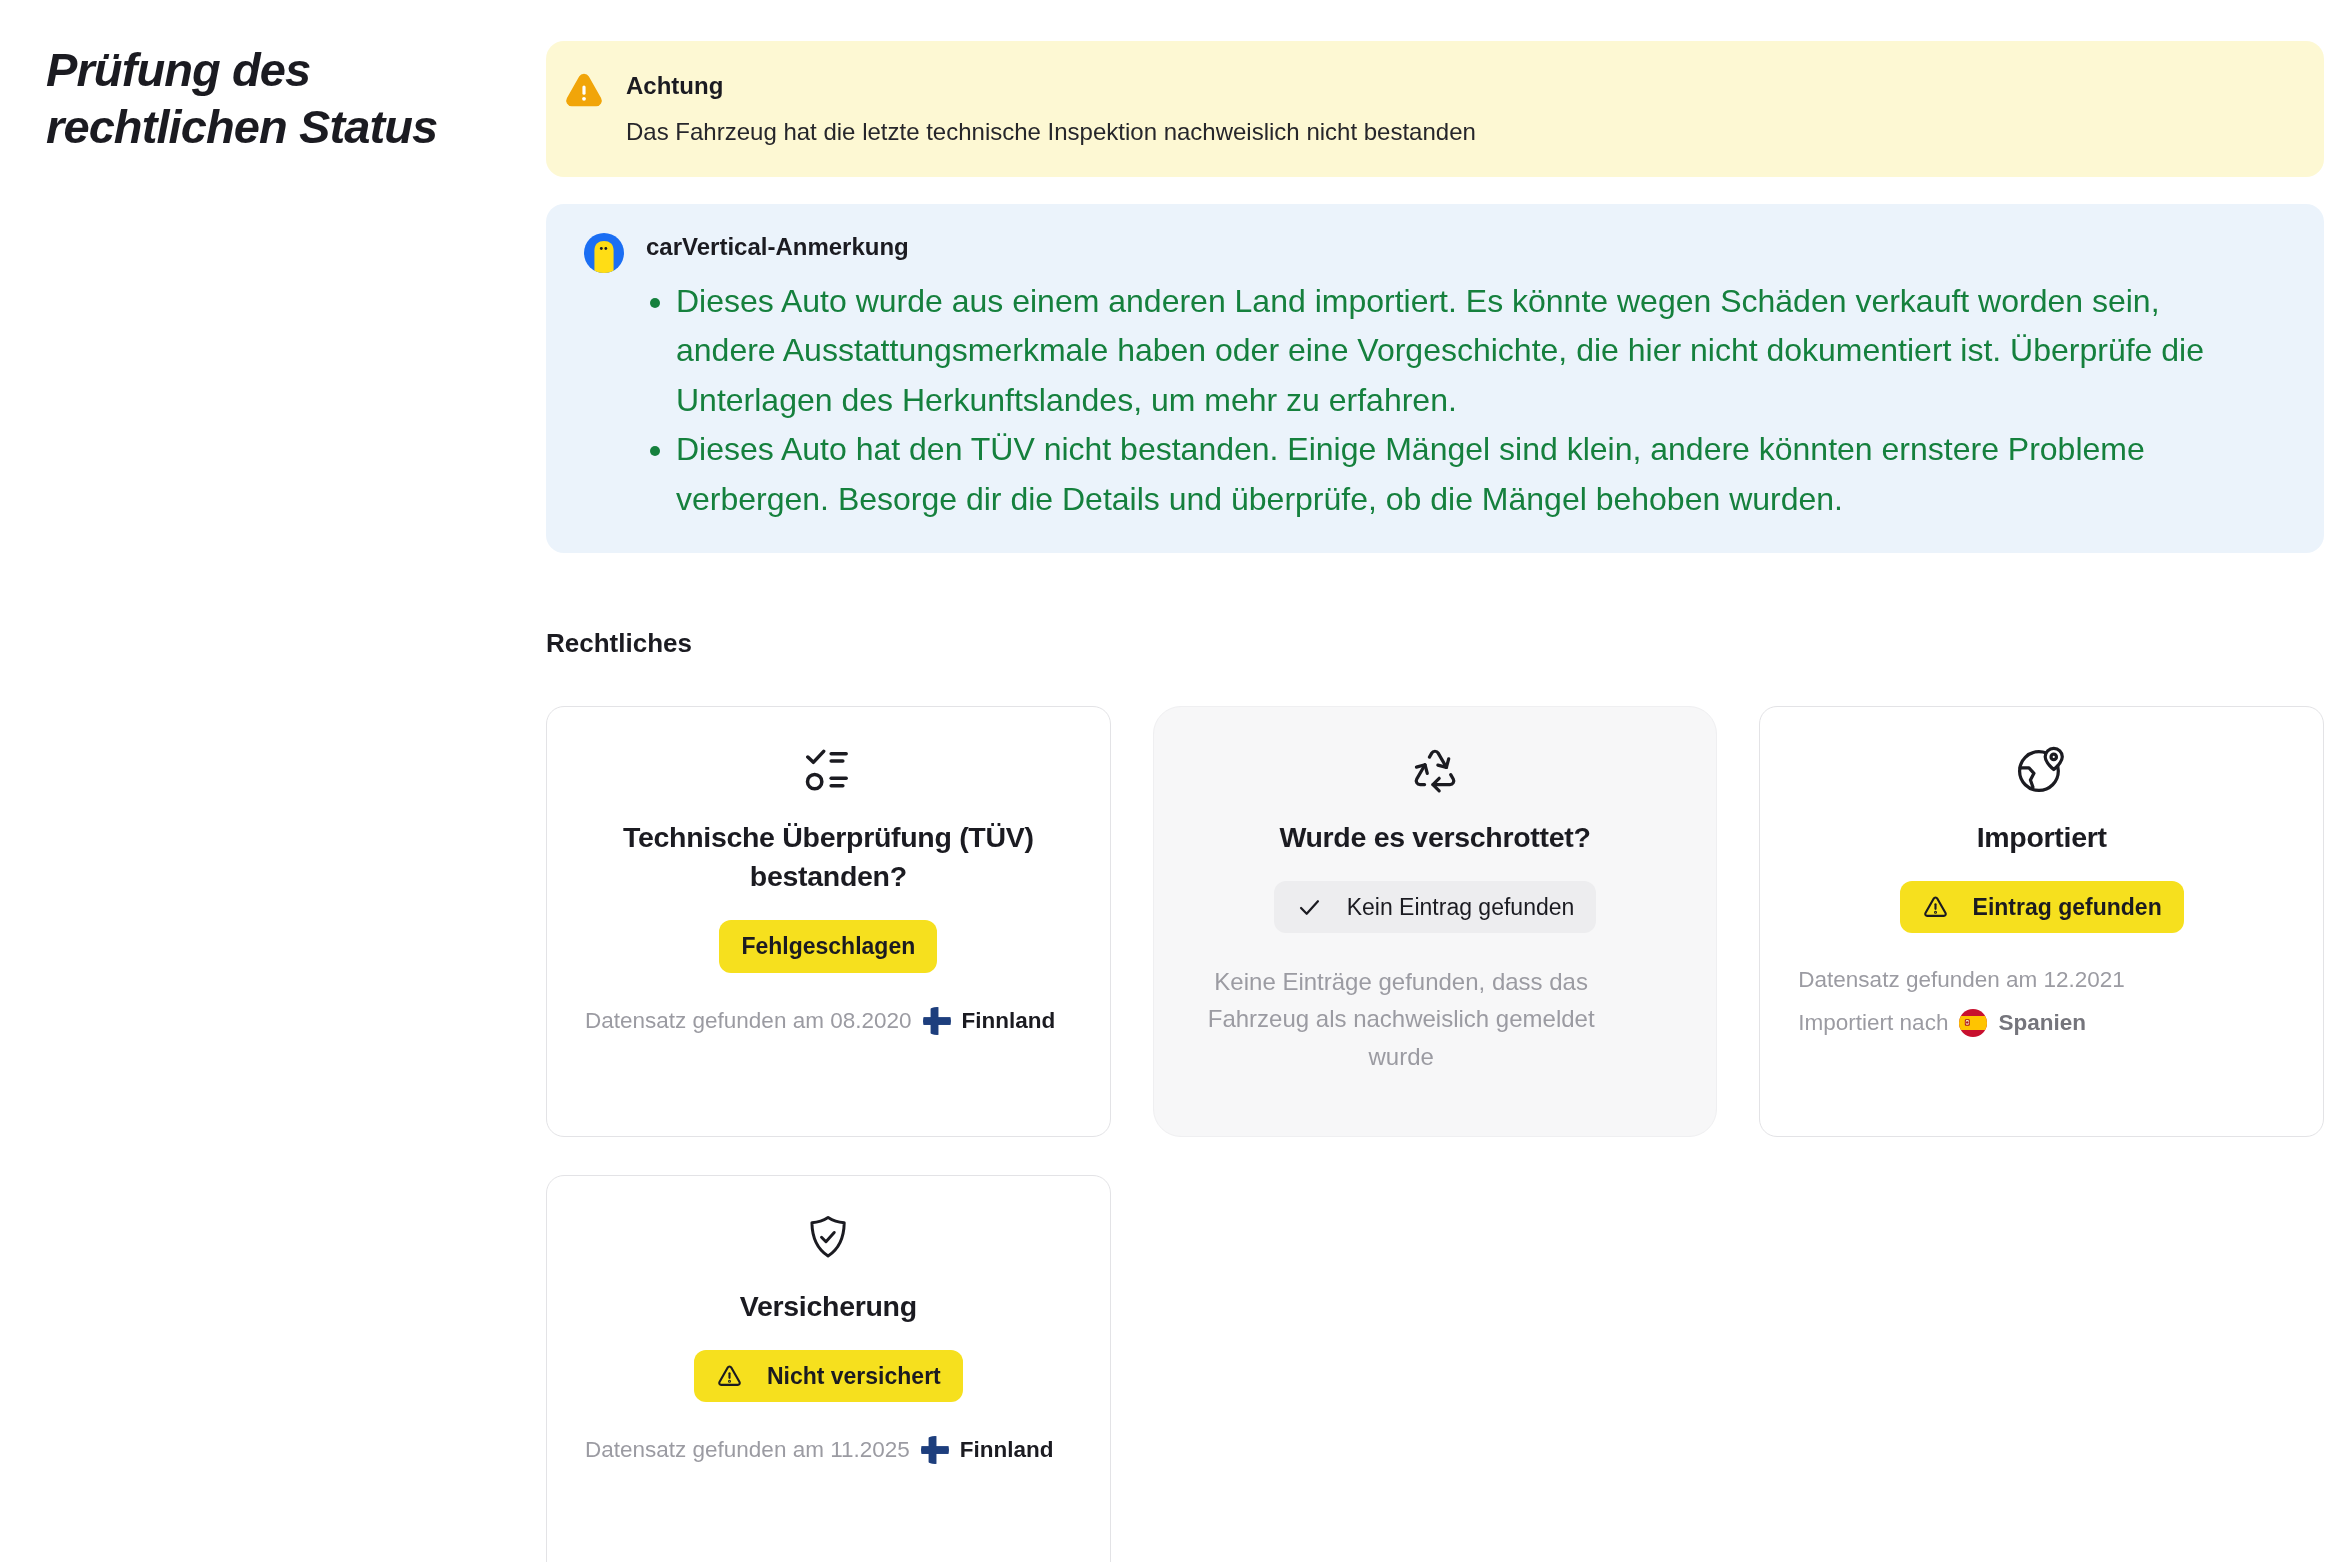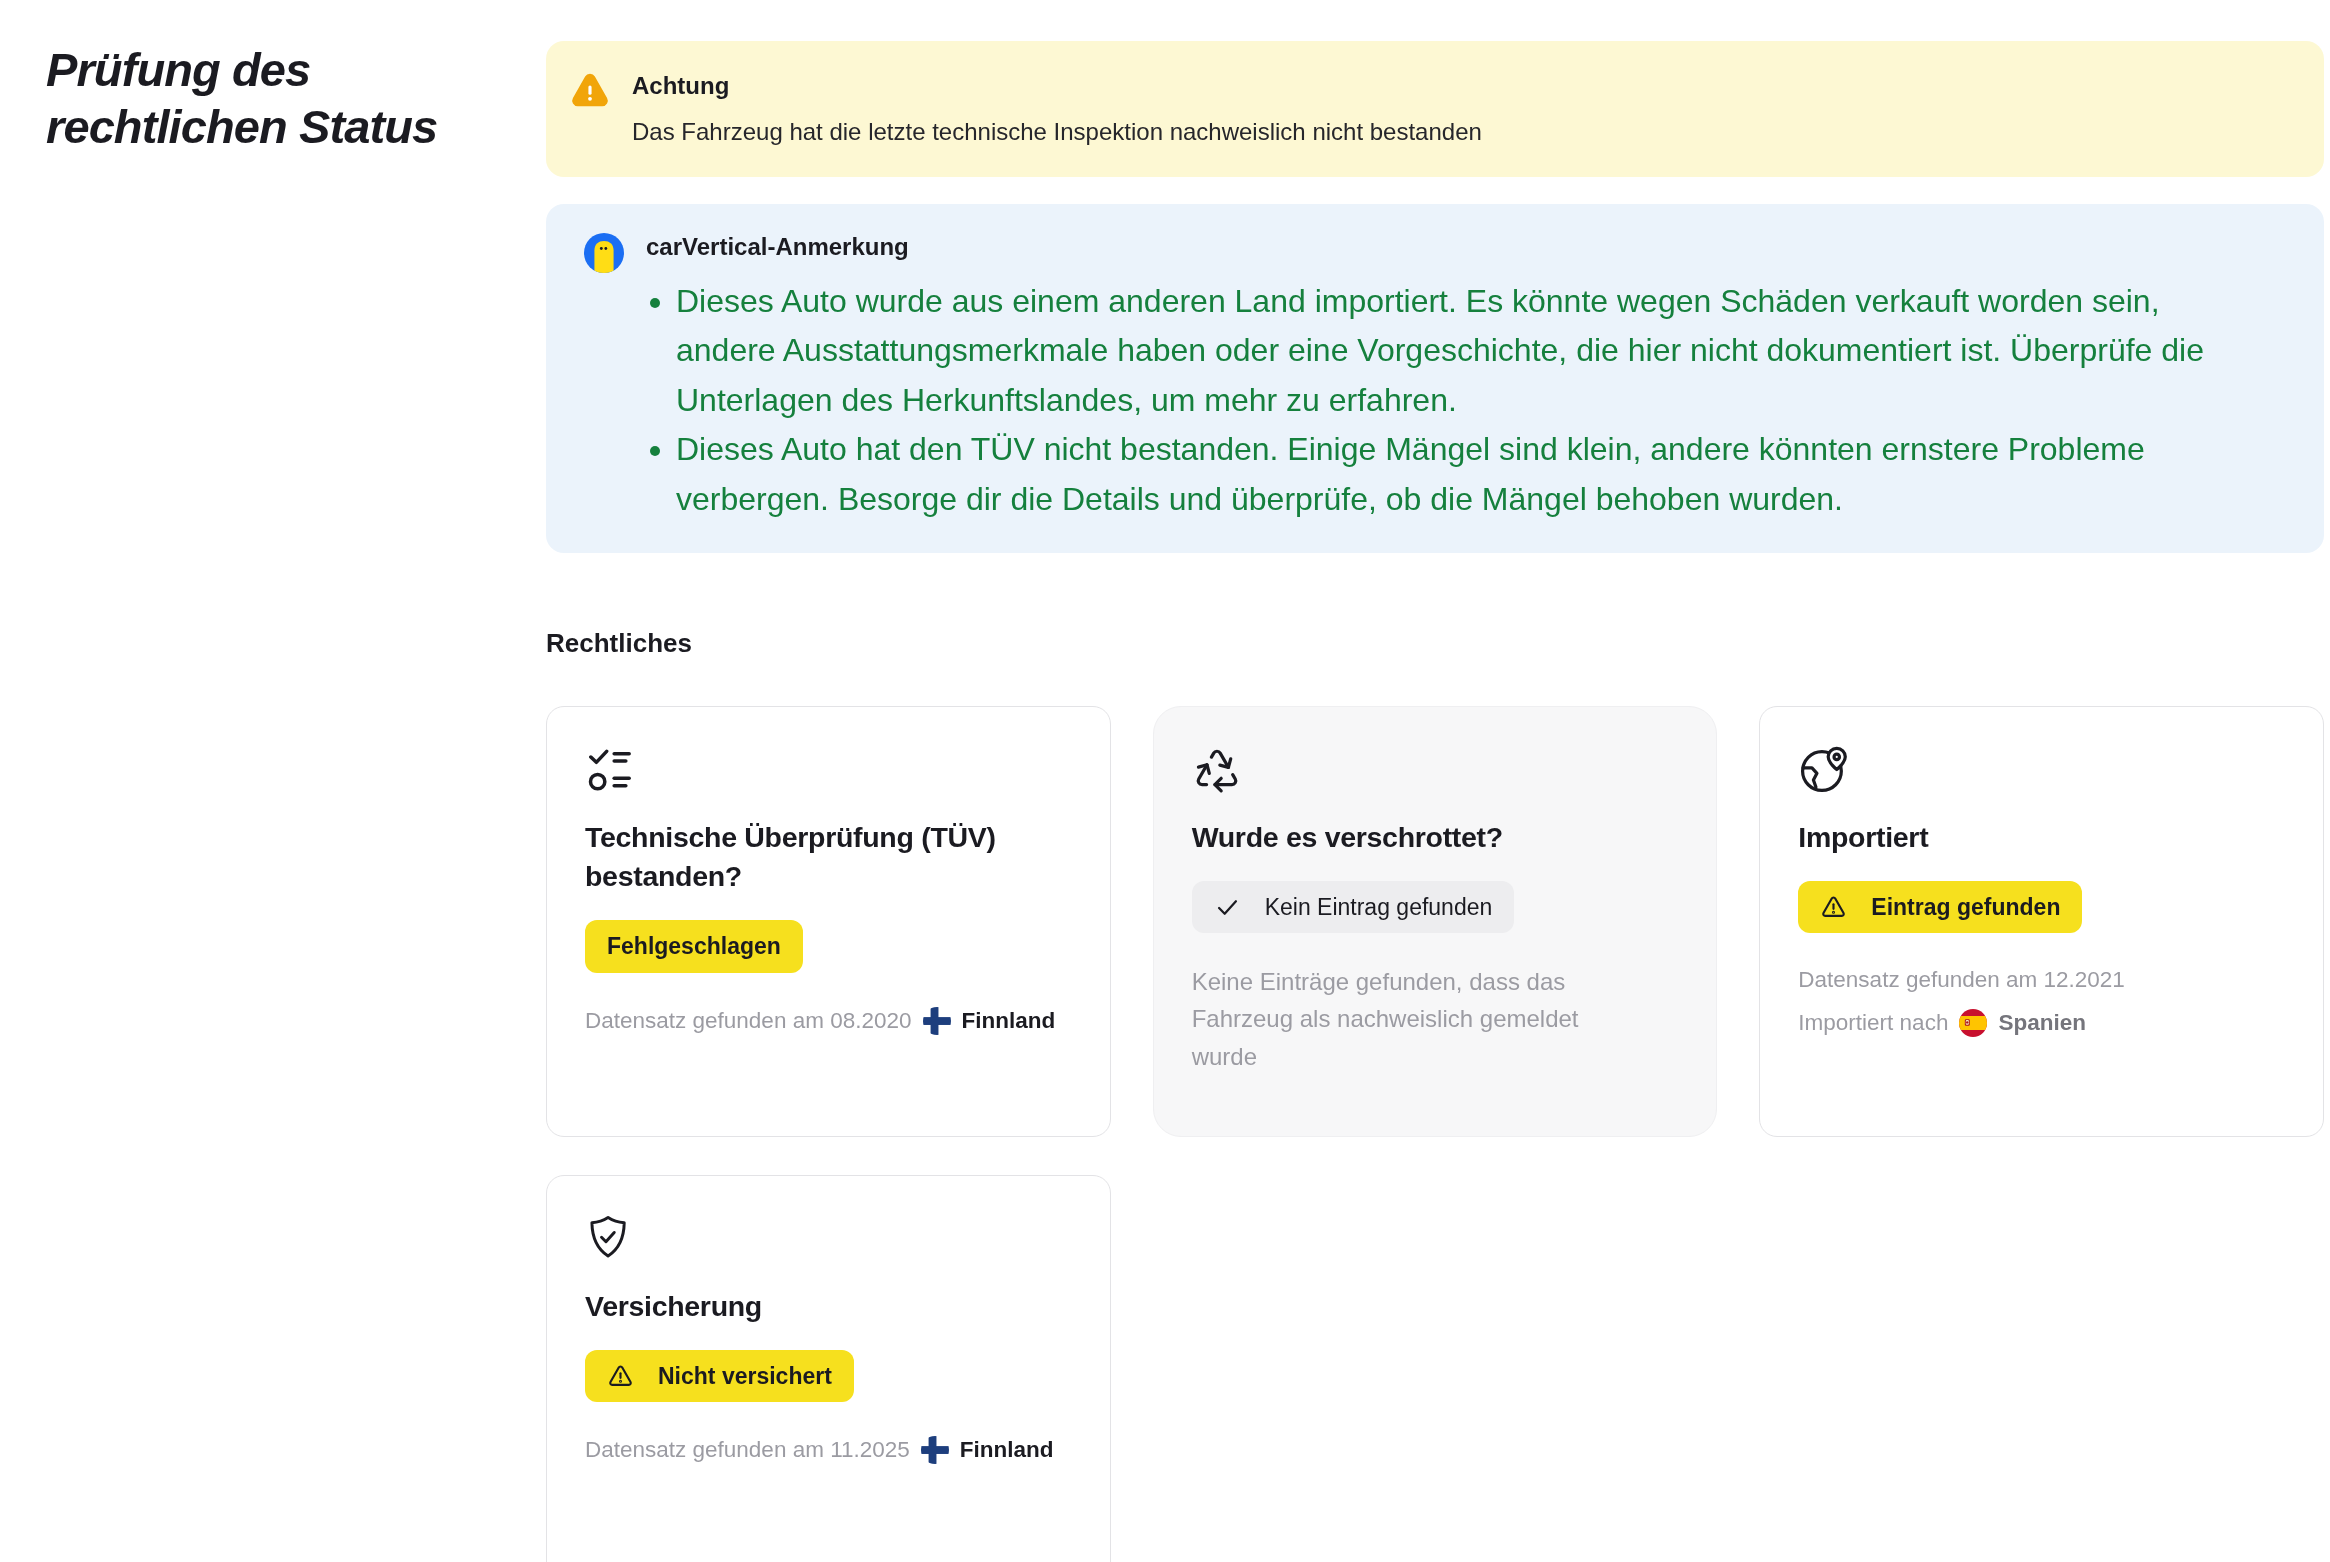--- a/index.html
+++ b/index.html
@@ -18,40 +18,40 @@
     letter-spacing:-0.9px; color:#1B1B21;font-style:italic;
   }
   .page-subtitle {
     margin-top:42px; font-size:22.5px; line-height:1.53; color:#8F8F96;
   }
 
   
   .content { flex:1; margin-left:80px; margin-right:4.9px; max-width:1778px; }
 
   .banner {
-    border-radius:18px; padding:30px 24px;
+    border-radius:18px; padding:30px 18px;
     display:grid; grid-template-columns:40px 1fr; column-gap:22px;
   }
   .banner--warning { background:#FDF8D3; }
   .banner--note { background:#EBF3FB; margin-top:27px; padding:28px 38px; }
   .banner-icon { width:40px; height:40px; margin-top:1.2px; }
   .banner-title { font-size:24px; font-weight:700; line-height:1.25; color:#1B1B21; }
   .banner-text { margin-top:16px; font-size:24px; line-height:1.25; color:#26262B; }
   .note-list { margin-top:14.6px; padding-left:30px; max-width:1602px; }
   .note-list li { font-size:32px; line-height:1.55; color:#15803d; }
 
   .section-heading { margin-top:75px; font-size:26px; font-weight:700; color:#1B1B21; }
 
   .cards {
     margin-top:47px;
     display:grid; grid-template-columns:repeat(3, 1fr); gap:38px 42px;
   }
   .card {
     background:#ffffff; border:1.2px solid #E3E3E6; border-radius:18px;
-    padding:38px; min-height:431px;
+    padding:38px; min-height:431px;text-align:center;
   }
   .card--muted { background:#F7F7F8; border-color:#EFEFF1;border-radius:28px; }
   .card-icon { height:50px; margin-bottom:23px; }
   .card-icon svg { height:50px; width:auto; }
   .card-title {
     font-size:28.5px; font-weight:700; line-height:1.38;
     letter-spacing:-0.3px; color:#1B1B21; margin-bottom:24px; max-width:492px;
   }
   .badge {
     display:inline-flex; align-items:center; gap:24px;

